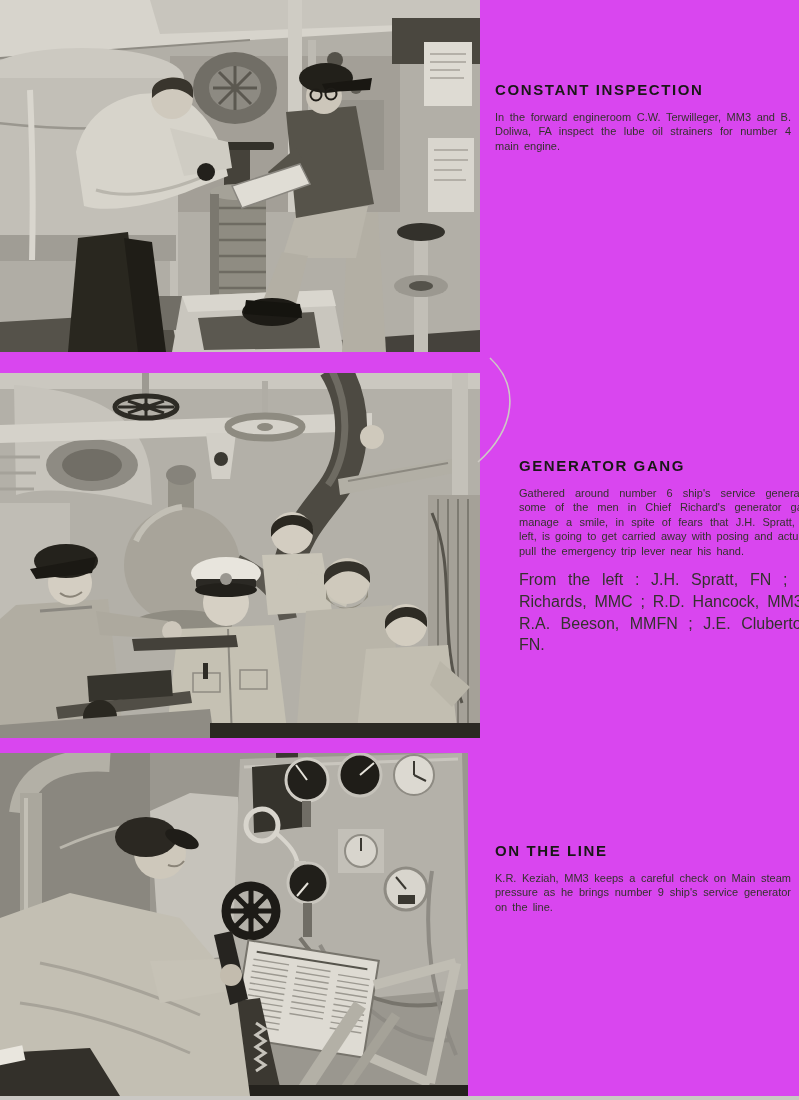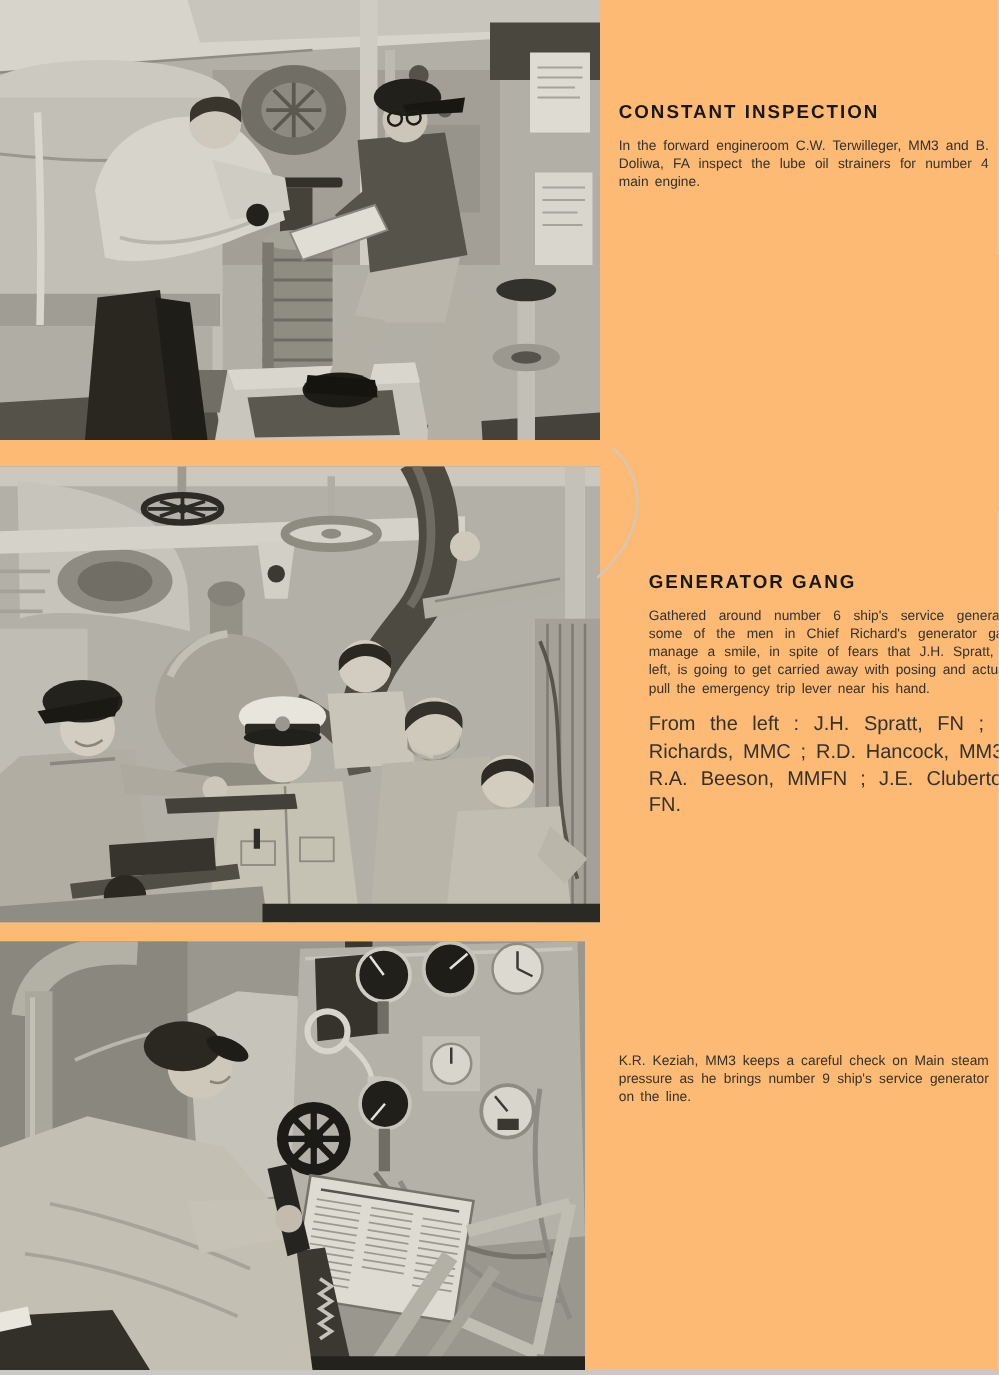--- a/index.html
+++ b/index.html
@@ -1,18 +1,18 @@
 <!DOCTYPE html>
 <html><head>
 <meta charset="utf-8">
 <style>
   html,body{margin:0;padding:0;background:#e2e1de;}
   .page{
     position:relative;width:799px;height:1100px;margin:0 auto;
-    background:#fdba74;overflow:hidden;
+    background:#d946ef;overflow:hidden;
     font-family:"Liberation Sans",sans-serif;
   }
   .photo{position:absolute;overflow:hidden;background:#b3b0a8;}
   .photo svg{display:block;width:100%;height:100%;}
   .photo-1{left:0;top:0;width:480px;height:352px;}
   .photo-2{left:0;top:373px;width:480px;height:365px;}
   .photo-3{left:0;top:753px;width:468px;height:343px;}
   .textcol{position:absolute;left:495px;width:296px;}
   .textcol-1{top:81px;}
   .textcol-2{top:457px;margin-left:24px;}
@@ -330,17 +330,18 @@
     <p class="caption">In the forward engineroom C.W. Terwilleger, MM3 and B. Doliwa, FA inspect the lube oil strainers for number 4 main engine.</p>
   </div>
 
   <div class="textcol textcol-2">
     <h2 class="head">GENERATOR GANG</h2>
     <p class="caption">Gathered around number 6 ship's service generator, some of the men in Chief Richard's generator gang manage a smile, in spite of fears that J.H. Spratt, far left, is going to get carried away with posing and actually pull the emergency trip lever near his hand.</p>
     <p class="names">From the left : J.H. Spratt, FN ; D. Richards, MMC ; R.D. Hancock, MM3 ; R.A. Beeson, MMFN ; J.E. Cluberton, FN.</p>
   </div>
 
   <div class="textcol textcol-3">
+    <h2 class="head">ON THE LINE</h2>
     <p class="caption">K.R. Keziah, MM3 keeps a careful check on Main steam pressure as he brings number 9 ship's service generator on the line.</p>
   </div>
 
   <div class="page-edge"></div>
 </div>
 
 </body></html>

